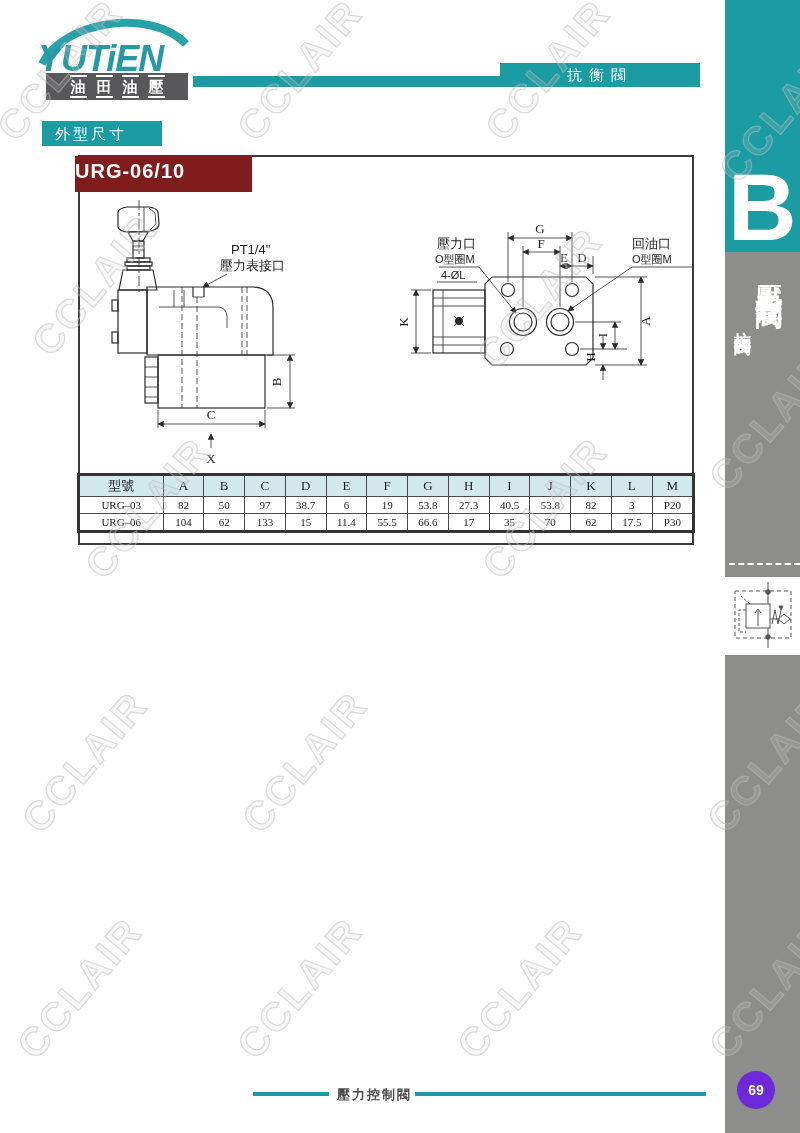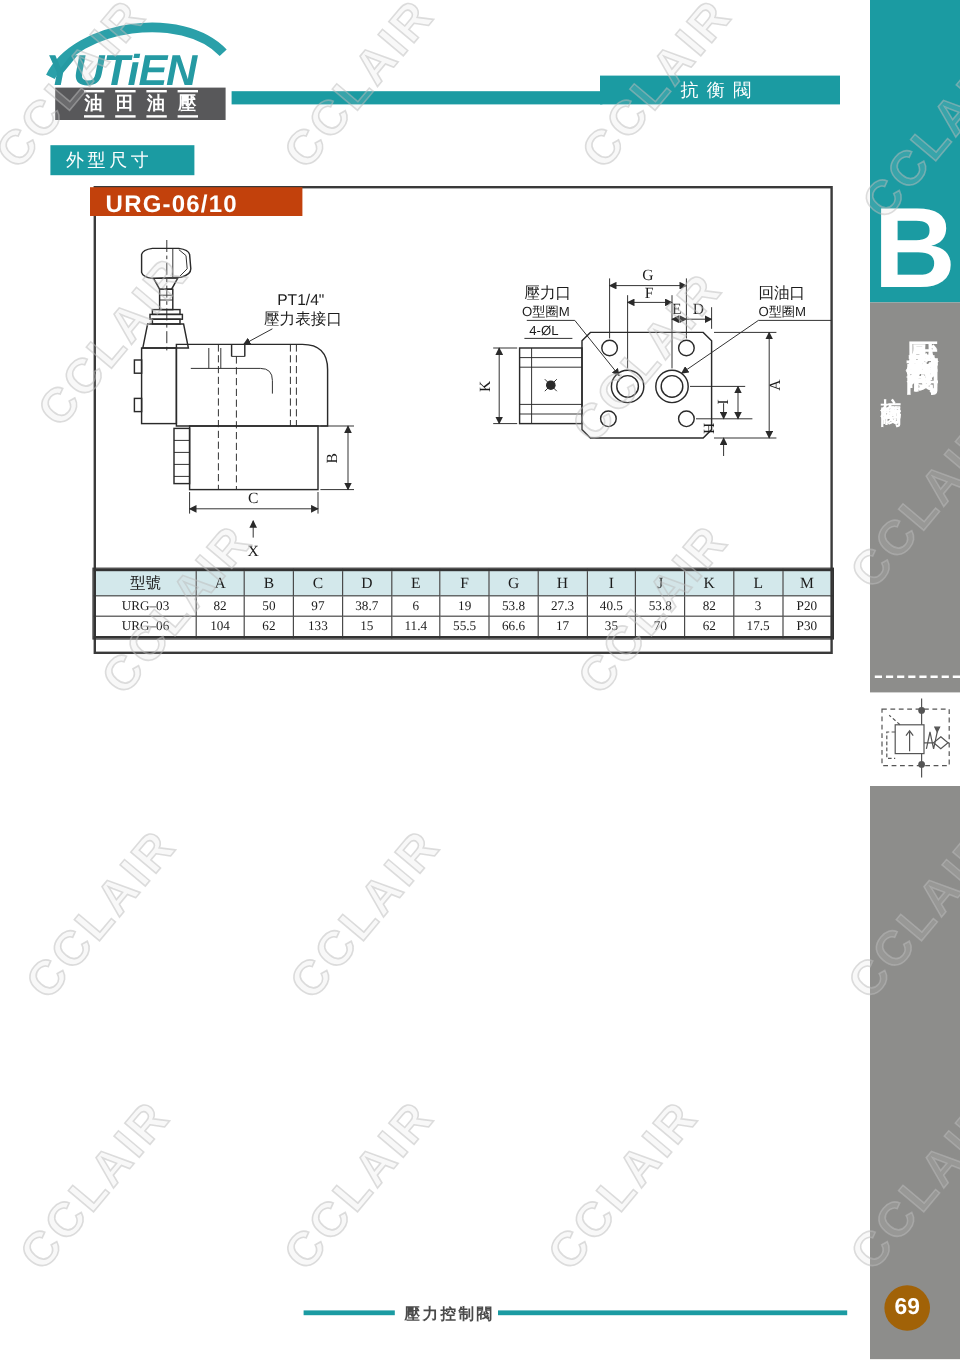--- a/index.html
+++ b/index.html
@@ -28,29 +28,29 @@
   .side-letter{position:absolute;left:728px;top:161px;color:#fff;font-size:95px;line-height:92px;
                font-weight:800;font-family:"Liberation Sans",sans-serif;}
   .side-gray1{position:absolute;left:725px;top:252px;width:75px;height:325px;background:#8d8d8b;}
   .side-title{position:absolute;left:751px;top:262px;writing-mode:vertical-rl;color:#fff;
               font-size:27px;letter-spacing:5px;font-weight:600;}
   .side-sub{position:absolute;left:731px;top:318px;writing-mode:vertical-rl;color:#fff;
               font-size:17px;letter-spacing:4px;font-weight:600;}
   .side-dash{position:absolute;left:729px;top:563px;width:71px;border-top:2px dashed #fff;}
   .side-gray2{position:absolute;left:725px;top:655px;width:75px;height:478px;background:#8d8d8b;}
   .page-circle{position:absolute;left:737px;top:1071px;width:38px;height:38px;border-radius:50%;
-               background:#a16207;color:#fff;font-size:19px;font-weight:700;
+               background:#6d28d9;color:#fff;font-size:14px;font-weight:700;
                display:flex;align-items:center;justify-content:center;}
   .schematic{position:absolute;left:728px;top:580px;}
 
   
   .main-box{position:absolute;left:78px;top:155px;width:616px;height:390px;border:2px solid #3a3a3a;
             box-sizing:border-box;background:#fff;}
-  .model-header{position:absolute;left:75px;top:156px;width:177px;height:24px;background:#c2410c;
-            color:#fff;font-size:20px;font-weight:800;line-height:30px;padding-left:13px;
+  .model-header{position:absolute;left:75px;top:156px;width:177px;height:36px;background:#7f1d1d;
+            color:#fff;font-size:20px;font-weight:800;line-height:30px;
             box-sizing:border-box;letter-spacing:1px;}
   .drawings{position:absolute;left:79px;top:186px;}
 
   
   .dim-table{position:absolute;left:78px;top:474px;width:616px;border-collapse:collapse;
              font-family:"Liberation Serif",serif;table-layout:fixed;}
   .dim-table th,.dim-table td{border:1px solid #4a4a4a;text-align:center;padding:0;
              font-weight:normal;color:#1c1c1c;}
   .dim-table th{background:#d3e8eb;height:20px;font-size:13px;}
   .dim-table td{height:16px;font-size:11px;background:#fff;}

